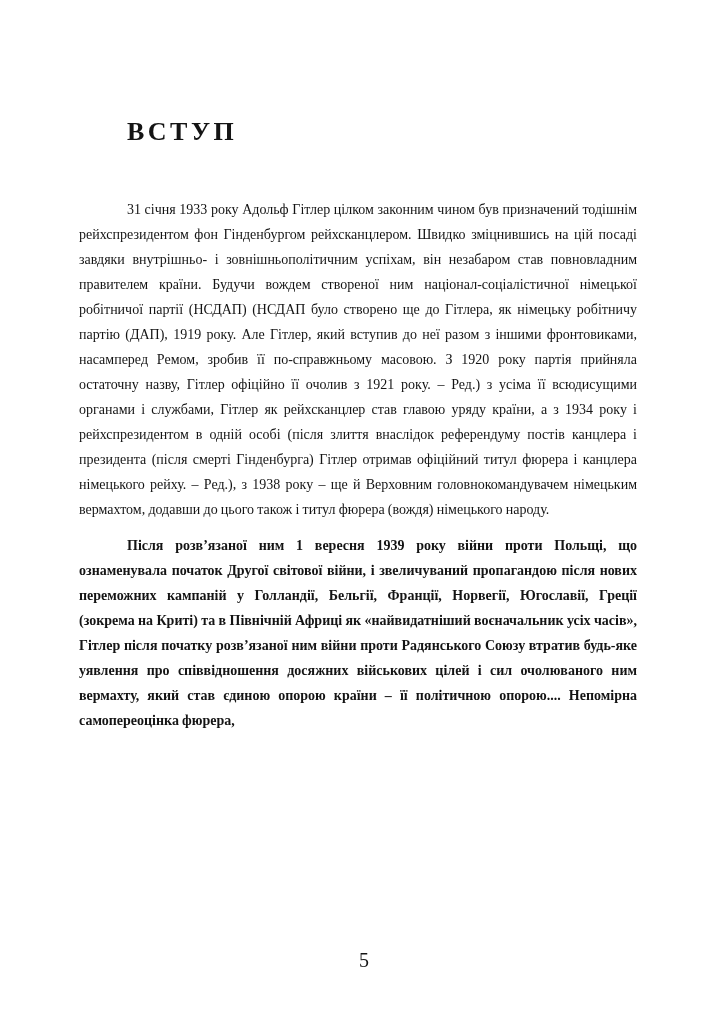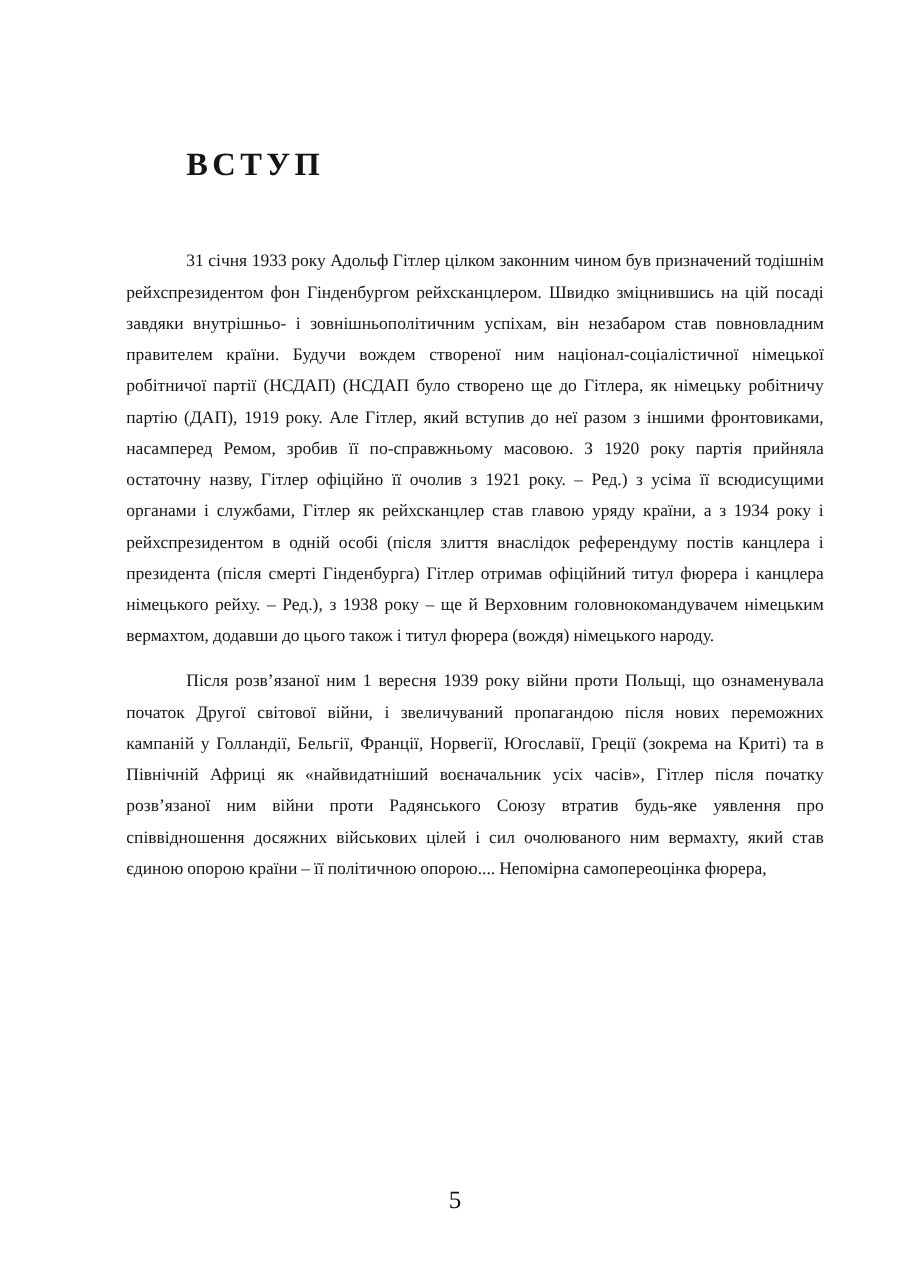--- a/index.html
+++ b/index.html
@@ -12,21 +12,21 @@
     width: 725px;
     height: 1024px;
     margin: 0 auto;
     background: #ffffff;
     font-family: "Liberation Serif", "DejaVu Serif", serif;
     color: #141414;
     overflow: hidden;
   }
   .content {
     position: absolute;
-    left: 101px;
+    left: 79px;
     top: 118px;
     width: 558px;
   }
   .chapter-title {
     margin: 0 0 50px 48px;
     font-size: 26px;
     font-weight: bold;
     letter-spacing: 3.5px;
     line-height: 1.1;
   }
@@ -35,20 +35,21 @@
     font-size: 14px;
     line-height: 25px;
     text-align: justify;
     text-indent: 48px;
     -webkit-hyphens: auto;
     hyphens: auto;
     word-spacing: -0.3px;
   }
   .body-paragraph:last-of-type {
     margin-bottom: 0;
+    font-weight: bold;
   }
   .page-number {
     position: absolute;
     left: 85px;
     width: 558px;
     top: 948px;
     text-align: center;
     font-size: 20px;
     line-height: 25px;
   }

